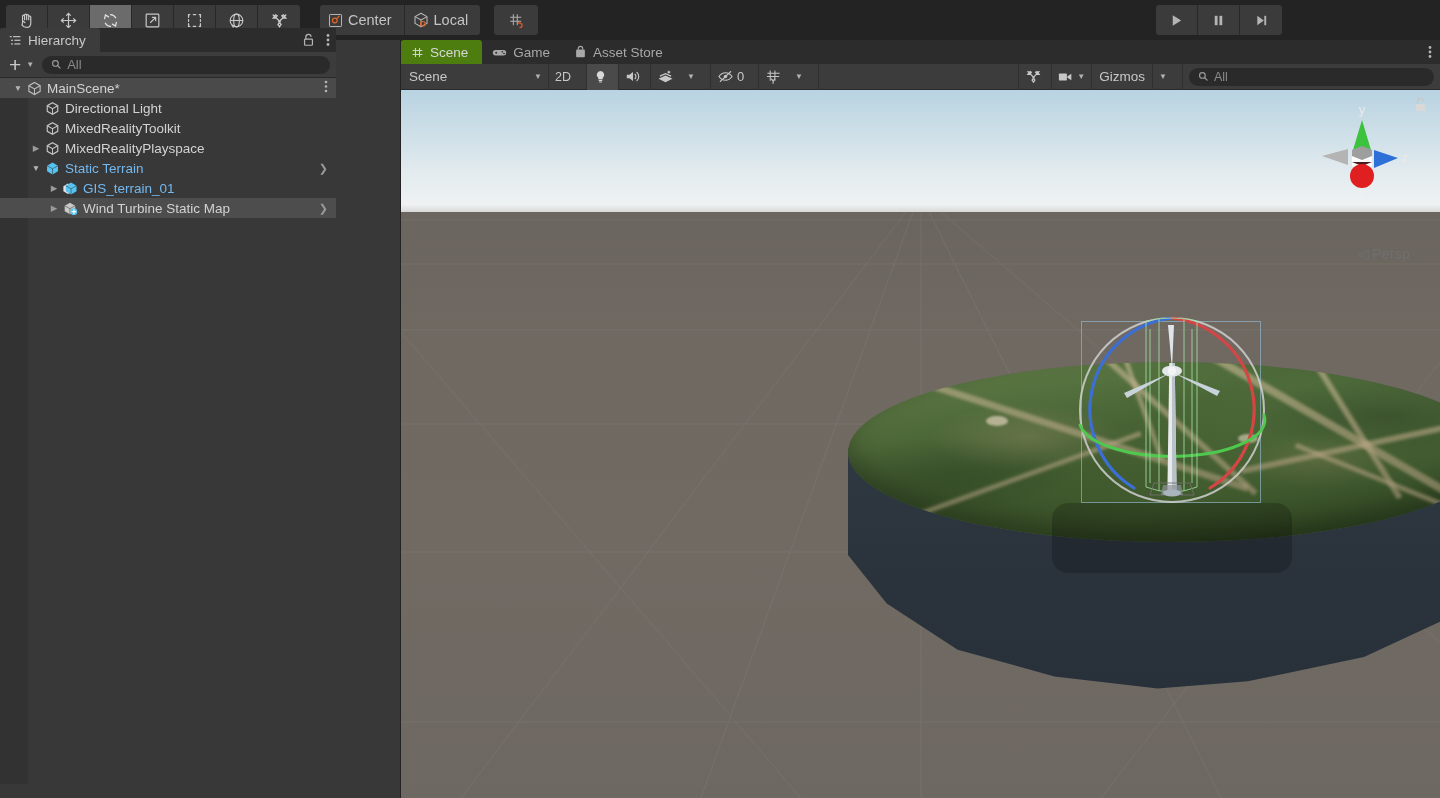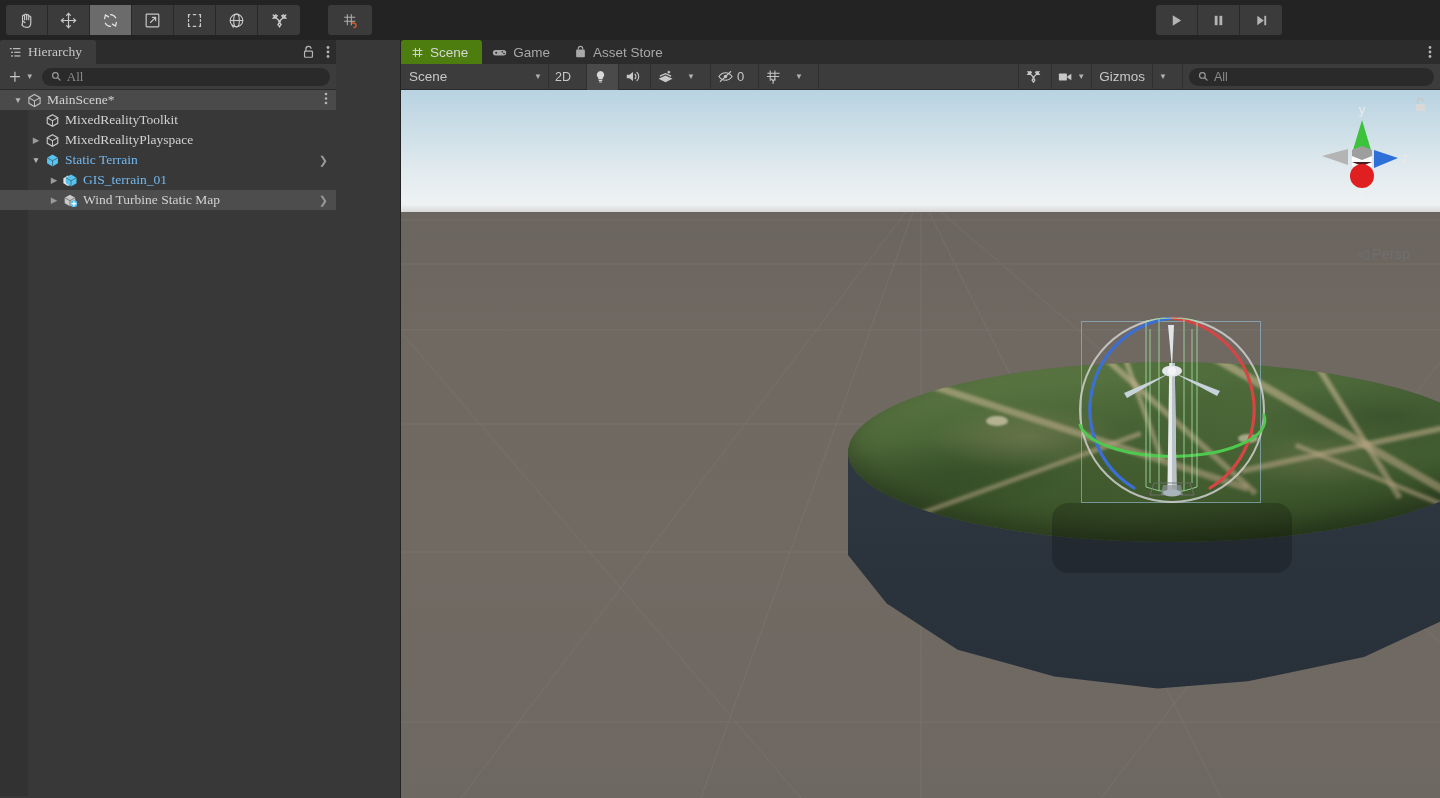--- a/index.html
+++ b/index.html
@@ -43,23 +43,22 @@
   .play-btn {
     width: 42px; height: 30px; background: #3b3b3b;
     display: flex; align-items: center; justify-content: center;
     border-right: 1px solid #282828; cursor: pointer;
   }
   .play-btn:first-child { border-radius: 3px 0 0 3px; }
   .play-btn:last-child { border-radius: 0 3px 3px 0; border-right: none; }
 
   
   .hierarchy {
-    position: absolute; left: 0; top: 40px; width: 336px; height: 756px;
+    position: absolute; left: 0; top: 28px; width: 336px; height: 756px;
     background: #383838;
-    font-family: Liberation Serif, serif;
   }
   .h-tabbar { position: relative; height: 24px; background: #2c2c2c; display: flex; align-items: stretch; }
   .h-tab {
     background: #3c3c3c; color: #c8c8c8; font-size: 13.5px;
     display: flex; align-items: center; gap: 6px; padding: 0 14px 0 9px;
     border-top-left-radius: 3px; border-top-right-radius: 3px; cursor: pointer;
   }
   .h-tab-tools { position: absolute; right: 6px; top: 0; height: 24px; display: flex; align-items: center; gap: 11px; }
   .h-toolbar2 {
     height: 26px; background: #3c3c3c; display: flex; align-items: center;
@@ -232,20 +231,40 @@
             <path d="M4 5l9 9M4 9l3-4 2 1-2 3z"></path>
             <path d="M20 5l-9 9M20 9l-3-4-2 1 2 3z"></path>
             <path d="M10 17l2 3 2-3-2-2z"></path>
           </g>
         </svg>
       </div>
     </div>
 
     <div class="tb-sep"></div>
 
+    <div class="tb-group">
+      <div class="tb-pill">
+        <svg width="17" height="17" viewBox="0 0 24 24">
+          <rect x="3.5" y="3.5" width="17" height="17" rx="1" fill="none" stroke="#b8b8b8" stroke-width="1.4"></rect>
+          <circle cx="11" cy="12" r="3.3" fill="none" stroke="#e0662a" stroke-width="1.6"></circle>
+          <path d="M13.4 9.6L17 6" stroke="#e0662a" stroke-width="1.6" stroke-linecap="round"></path>
+        </svg>
+        <span>Center</span>
+      </div>
+      <div class="tb-pill">
+        <svg width="18" height="18" viewBox="0 0 24 24">
+          <g fill="none" stroke="#b8b8b8" stroke-width="1.4" stroke-linejoin="round">
+            <path d="M12 3l8 4.5v9L12 21l-8-4.5v-9z"></path>
+            <path d="M4 7.5l8 4.5 8-4.5M12 12v9"></path>
+          </g>
+          <circle cx="14.5" cy="17" r="3" fill="none" stroke="#e0662a" stroke-width="1.6"></circle>
+        </svg>
+        <span>Local</span>
+      </div>
+    </div>
 
     <div class="tb-sep"></div>
 
     <div class="tb-single">
       <svg width="19" height="19" viewBox="0 0 24 24">
         <g fill="none" stroke="#b0b0b0" stroke-width="1.3">
           <path d="M4 8h14M4 13h14M8 4v14M13 4v14"></path>
         </g>
         <path d="M15 15c3 0 4 1.5 4 3.2 0 1.6-1.2 2.6-2.6 2.6" fill="none" stroke="#d05a2a" stroke-width="1.7" stroke-linecap="round"></path>
         <path d="M15 13.2l-2 1.8 2 1.8z" fill="#d05a2a"></path>
@@ -325,20 +344,31 @@
                 <path d="M8 1.5L14 5v6L8 14.5 2 11V5z" fill="none" stroke="#bcbcbc" stroke-width="1.2"></path>
                 <path d="M2 5l6 3.5L14 5M8 8.5v6" stroke="#bcbcbc" stroke-width="1.1" fill="none"></path>
               </svg>
             </span>
             <span>MainScene*</span>
             <span class="h-kebab"><svg width="4" height="13" viewBox="0 0 4 13">
                 <circle cx="2" cy="2" r="1.3" fill="#b4b4b4"></circle>
                 <circle cx="2" cy="6.5" r="1.3" fill="#b4b4b4"></circle>
                 <circle cx="2" cy="11" r="1.3" fill="#b4b4b4"></circle>
               </svg></span>
+          </div>
+          <div class="h-row">
+            <div style="width: 28px; flex: 0 0 auto;"></div>
+            <span class="h-arrow"></span>
+            <span class="h-icon">
+              <svg width="15" height="15" viewBox="0 0 16 16">
+                <path d="M8 1.8L13.6 5v6L8 14.2 2.4 11V5z" fill="none" stroke="#c4c4c4" stroke-width="1.25"></path>
+                <path d="M2.4 5L8 8.2 13.6 5M8 8.2v6" stroke="#c4c4c4" stroke-width="1.1" fill="none"></path>
+              </svg>
+            </span>
+            <span>Directional Light</span>
           </div>
           <div class="h-row">
             <div style="width: 28px; flex: 0 0 auto;"></div>
             <span class="h-arrow"></span>
             <span class="h-icon">
               <svg width="15" height="15" viewBox="0 0 16 16">
                 <path d="M8 1.8L13.6 5v6L8 14.2 2.4 11V5z" fill="none" stroke="#c4c4c4" stroke-width="1.25"></path>
                 <path d="M2.4 5L8 8.2 13.6 5M8 8.2v6" stroke="#c4c4c4" stroke-width="1.1" fill="none"></path>
               </svg>
             </span>

